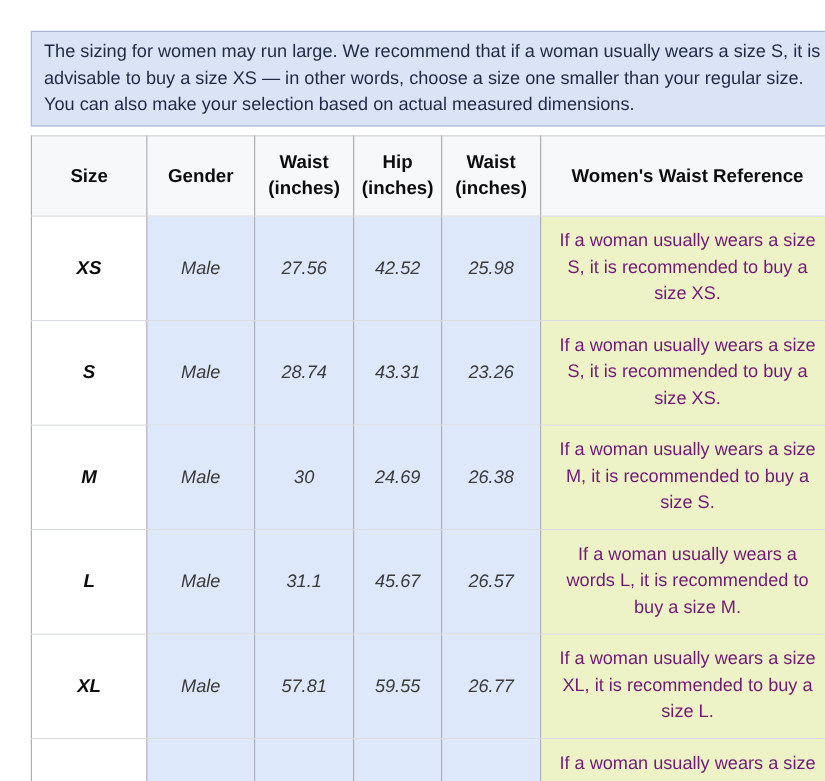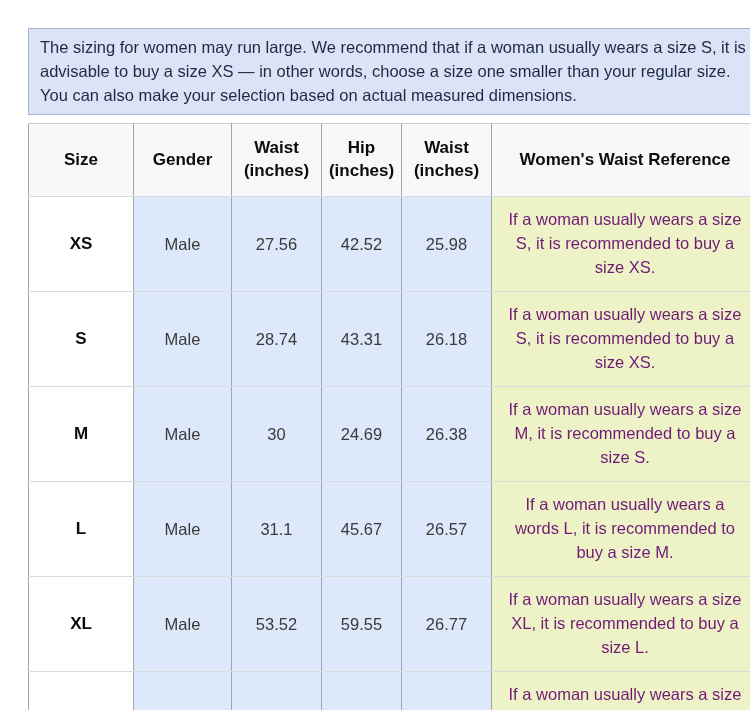--- a/index.html
+++ b/index.html
@@ -57,24 +57,26 @@
     border-right: 1px solid #a3a7ad;
     border-top: 1px solid #d8dbde;
     border-bottom: 1px solid #d8dbde;
     padding: 0 6px;
   }
   .size-table td.c-size {
     background: #ffffff;
     font-weight: bold;
     font-size: 17px;
     color: #0c0c0c;
+    font-style: italic;
   }
   .size-table td.c-blue {
     background: #dde8fb;
     color: #3a3a3a;
+    font-style: italic;
   }
   .size-table td.c-ref {
     background: #eef3c7;
     color: #701a75;
     padding: 4px 14px;
     line-height: 1.45;
   }
 </style>
 </head>
 <body>
@@ -109,21 +111,21 @@
         <td class="c-blue">27.56</td>
         <td class="c-blue">42.52</td>
         <td class="c-blue">25.98</td>
         <td class="c-ref">If a woman usually wears a size S, it is recommended to buy a size XS.</td>
       </tr>
       <tr>
         <td class="c-size">S</td>
         <td class="c-blue">Male</td>
         <td class="c-blue">28.74</td>
         <td class="c-blue">43.31</td>
-        <td class="c-blue">26.18</td>
+        <td class="c-blue">23.26</td>
         <td class="c-ref">If a woman usually wears a size S, it is recommended to buy a size XS.</td>
       </tr>
       <tr>
         <td class="c-size">M</td>
         <td class="c-blue">Male</td>
         <td class="c-blue">30</td>
         <td class="c-blue">24.69</td>
         <td class="c-blue">26.38</td>
         <td class="c-ref">If a woman usually wears a size M, it is recommended to buy a size S.</td>
       </tr>
@@ -131,21 +133,21 @@
         <td class="c-size">L</td>
         <td class="c-blue">Male</td>
         <td class="c-blue">31.1</td>
         <td class="c-blue">45.67</td>
         <td class="c-blue">26.57</td>
         <td class="c-ref">If a woman usually wears a words L, it is recommended to buy a size M.</td>
       </tr>
       <tr>
         <td class="c-size">XL</td>
         <td class="c-blue">Male</td>
-        <td class="c-blue">53.52</td>
+        <td class="c-blue">57.81</td>
         <td class="c-blue">59.55</td>
         <td class="c-blue">26.77</td>
         <td class="c-ref">If a woman usually wears a size XL, it is recommended to buy a size L.</td>
       </tr>
       <tr>
         <td class="c-size">XXL</td>
         <td class="c-blue">Male</td>
         <td class="c-blue">33.46</td>
         <td class="c-blue">48.82</td>
         <td class="c-blue">26.97</td>

